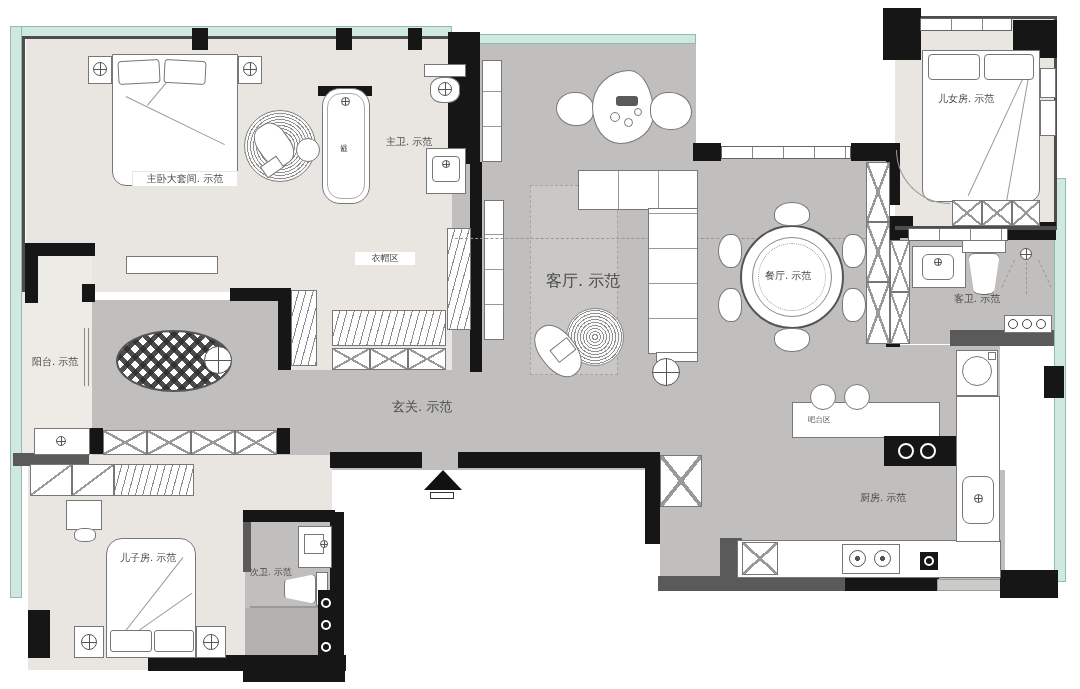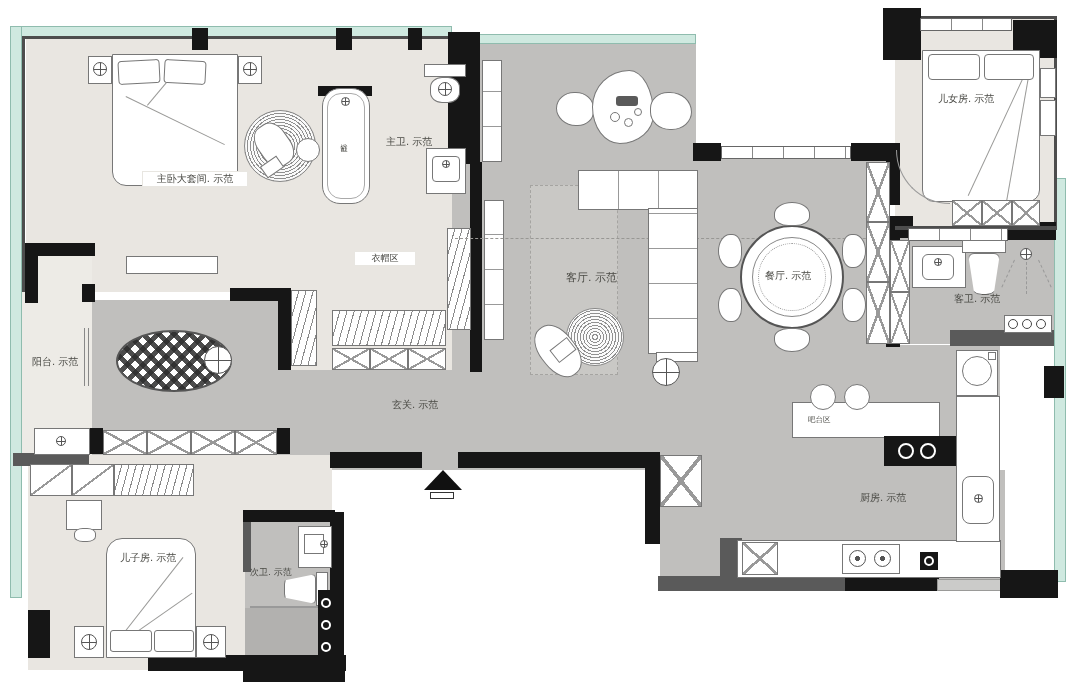--- a/index.html
+++ b/index.html
@@ -270,27 +270,27 @@
   <div class="abs furn" style="left:110px;top:630px;width:42px;height:22px;border-radius:3px;"></div>
   <div class="abs furn" style="left:154px;top:630px;width:40px;height:22px;border-radius:3px;"></div>
   <div class="abs furn" style="left:74px;top:626px;width:30px;height:32px;"></div>
   <div class="abs crosscirc" style="left:81px;top:634px;width:16px;height:16px;"></div>
   <div class="abs furn" style="left:196px;top:626px;width:30px;height:32px;"></div>
   <div class="abs crosscirc" style="left:203px;top:634px;width:16px;height:16px;"></div>
 
   <div class="abs tri" style="left:424px;top:470px;"></div>
   <div class="abs furn" style="left:430px;top:492px;width:24px;height:7px;border-color:#333;"></div>
 
-  <div class="lbl lblbox" style="left:142px;top:171px;width:96px;font-size:10px;">主卧大套间. 示范</div>
+  <div class="lbl lblbox" style="left:132px;top:171px;width:96px;font-size:10px;">主卧大套间. 示范</div>
   <div class="lbl" style="left:386px;top:136px;">主卫. 示范</div>
   <div class="lbl vtext" style="left:339px;top:138px;font-size:7px;">浴缸</div>
   <div class="lbl lblbox" style="left:354px;top:251px;width:52px;font-size:9px;">衣帽区</div>
   <div class="lbl" style="left:32px;top:356px;">阳台. 示范</div>
-  <div class="lbl" style="left:392px;top:399px;font-size:10px;">玄关. 示范</div>
-  <div class="lbl" style="left:566px;top:271px;font-size:11px;">客厅. 示范</div>
+  <div class="lbl" style="left:392px;top:399px;font-size:13px;">玄关. 示范</div>
+  <div class="lbl" style="left:546px;top:271px;font-size:16px;">客厅. 示范</div>
   <div class="lbl" style="left:765px;top:270px;text-align:right;">餐厅. 示范</div>
   <div class="lbl" style="left:938px;top:93px;">儿女房. 示范</div>
   <div class="lbl" style="left:954px;top:293px;">客卫. 示范</div>
   <div class="lbl" style="left:860px;top:492px;">厨房. 示范</div>
   <div class="lbl" style="left:808px;top:415px;font-size:7.5px;">吧台区</div>
   <div class="lbl" style="left:120px;top:552px;">儿子房. 示范</div>
   <div class="lbl" style="left:250px;top:567px;font-size:9px;">次卫. 示范</div>
 
 </div>
 

